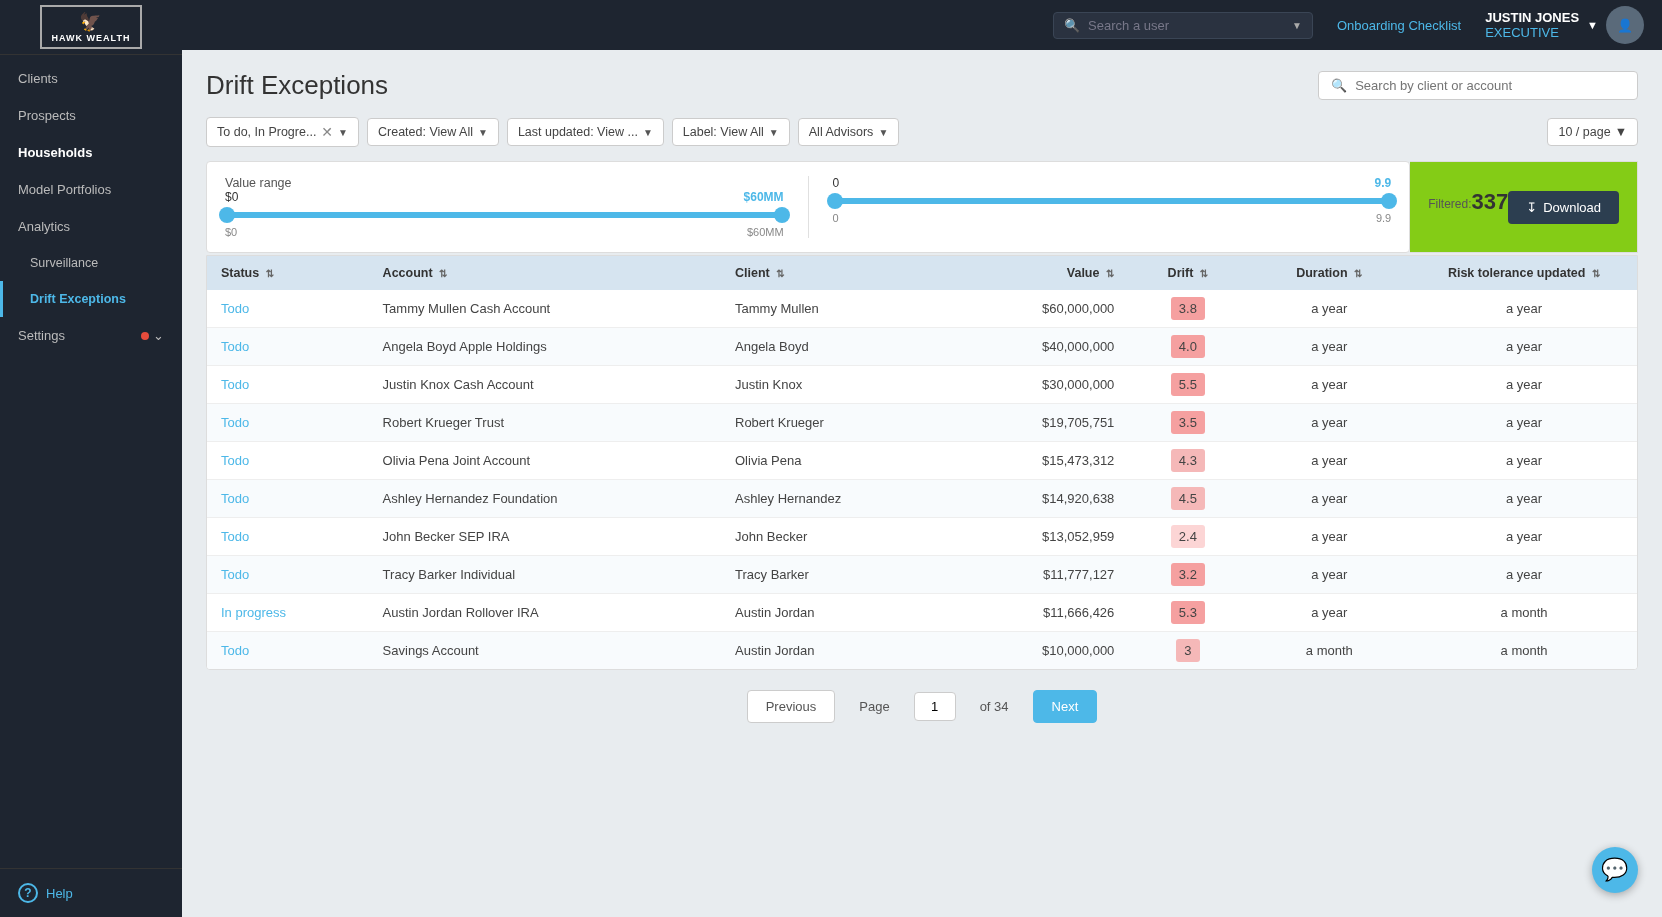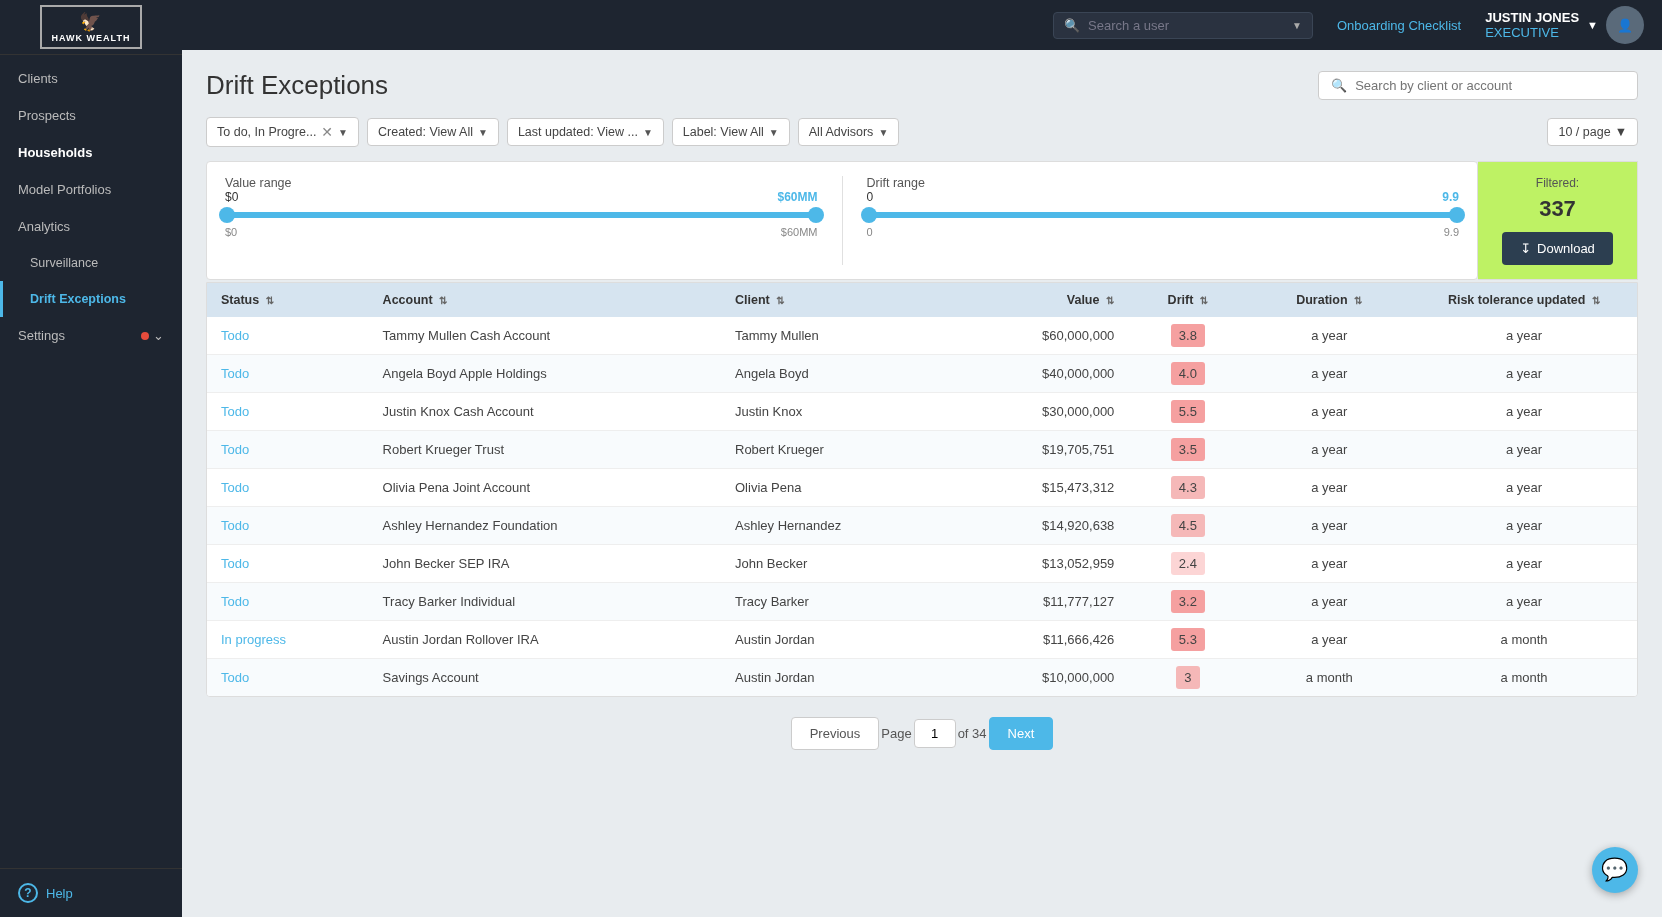--- a/index.html
+++ b/index.html
@@ -276,21 +276,21 @@
     }
     .text-right { text-align: right; }
     .text-center { text-align: center; }
 
     
     .pagination {
       display: flex;
       align-items: center;
       justify-content: center;
       padding: 20px 0 10px;
-      gap: 2px;
+      gap: 24px;
     }
     .page-btn {
       padding: 8px 18px;
       border: 1px solid #ccc;
       background: #fff;
       border-radius: 4px;
       cursor: pointer;
       font-size: 13px;
       color: #555;
     }
@@ -431,37 +431,36 @@
             <div class="slider-thumb" style="right:-6px;"></div>
           </div>
           <div class="range-minmax">
             <span>$0</span>
             <span>$60MM</span>
           </div>
         </div>
         <div class="range-divider"></div>
 
         <div class="range-group">
-          <div class="range-label">Drift range</div>
           <div class="range-values">
             <span>0</span>
             <span class="val-high">9.9</span>
           </div>
           <div class="slider-track">
             <div class="slider-thumb" style="left:-6px;"></div>
             <div class="slider-thumb" style="right:-6px;"></div>
           </div>
           <div class="range-minmax">
             <span>0</span>
             <span>9.9</span>
           </div>
         </div>
       </div>
 
-      <div class="download-area" style="background:#bef264;border:1px solid #ddd;border-left:none;padding:14px 18px;display:flex;flex-direction:column;align-items:center;justify-content:center;min-width:160px;">
+      <div class="download-area" style="background:#84cc16;border:1px solid #ddd;border-left:none;padding:14px 18px;display:flex;flex-direction:row;align-items:center;justify-content:center;min-width:160px;">
         <div class="filtered-text">Filtered:</div>
         <div class="filtered-count">337</div>
         <button class="download-btn">
           <span>↧</span>
           <span>Download</span>
         </button>
       </div>
     </div>
 
     <div class="table-container">

